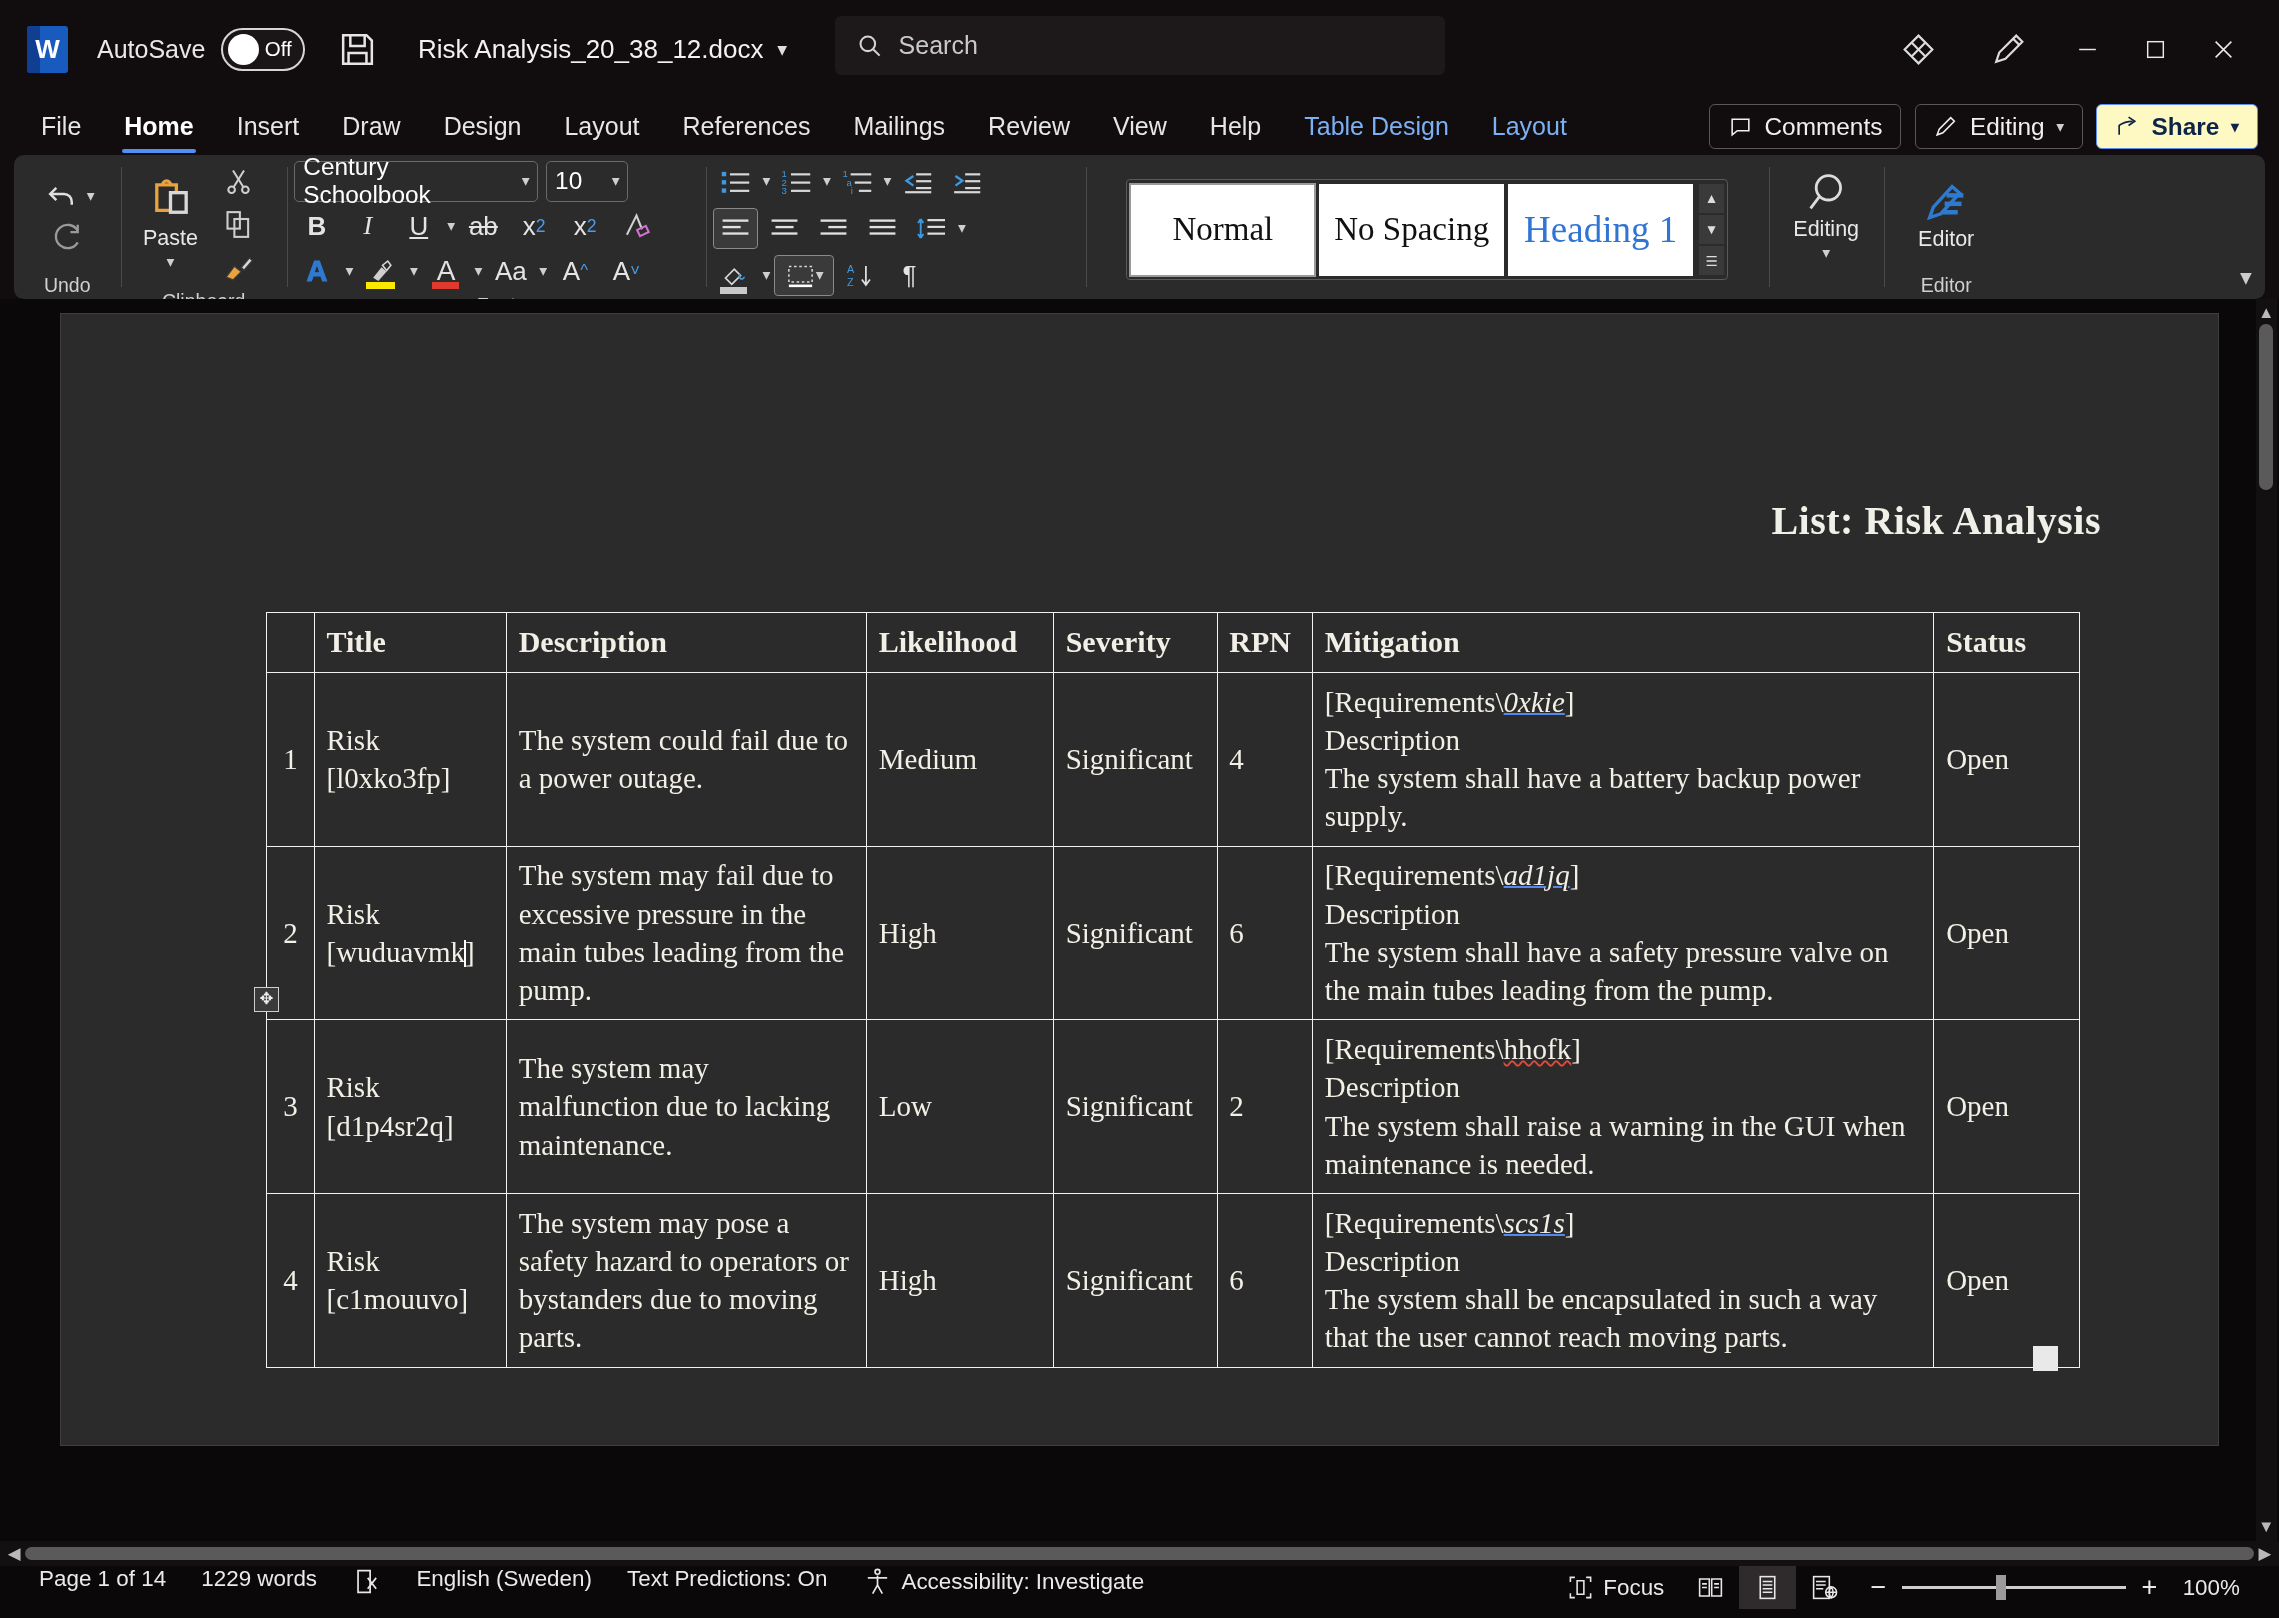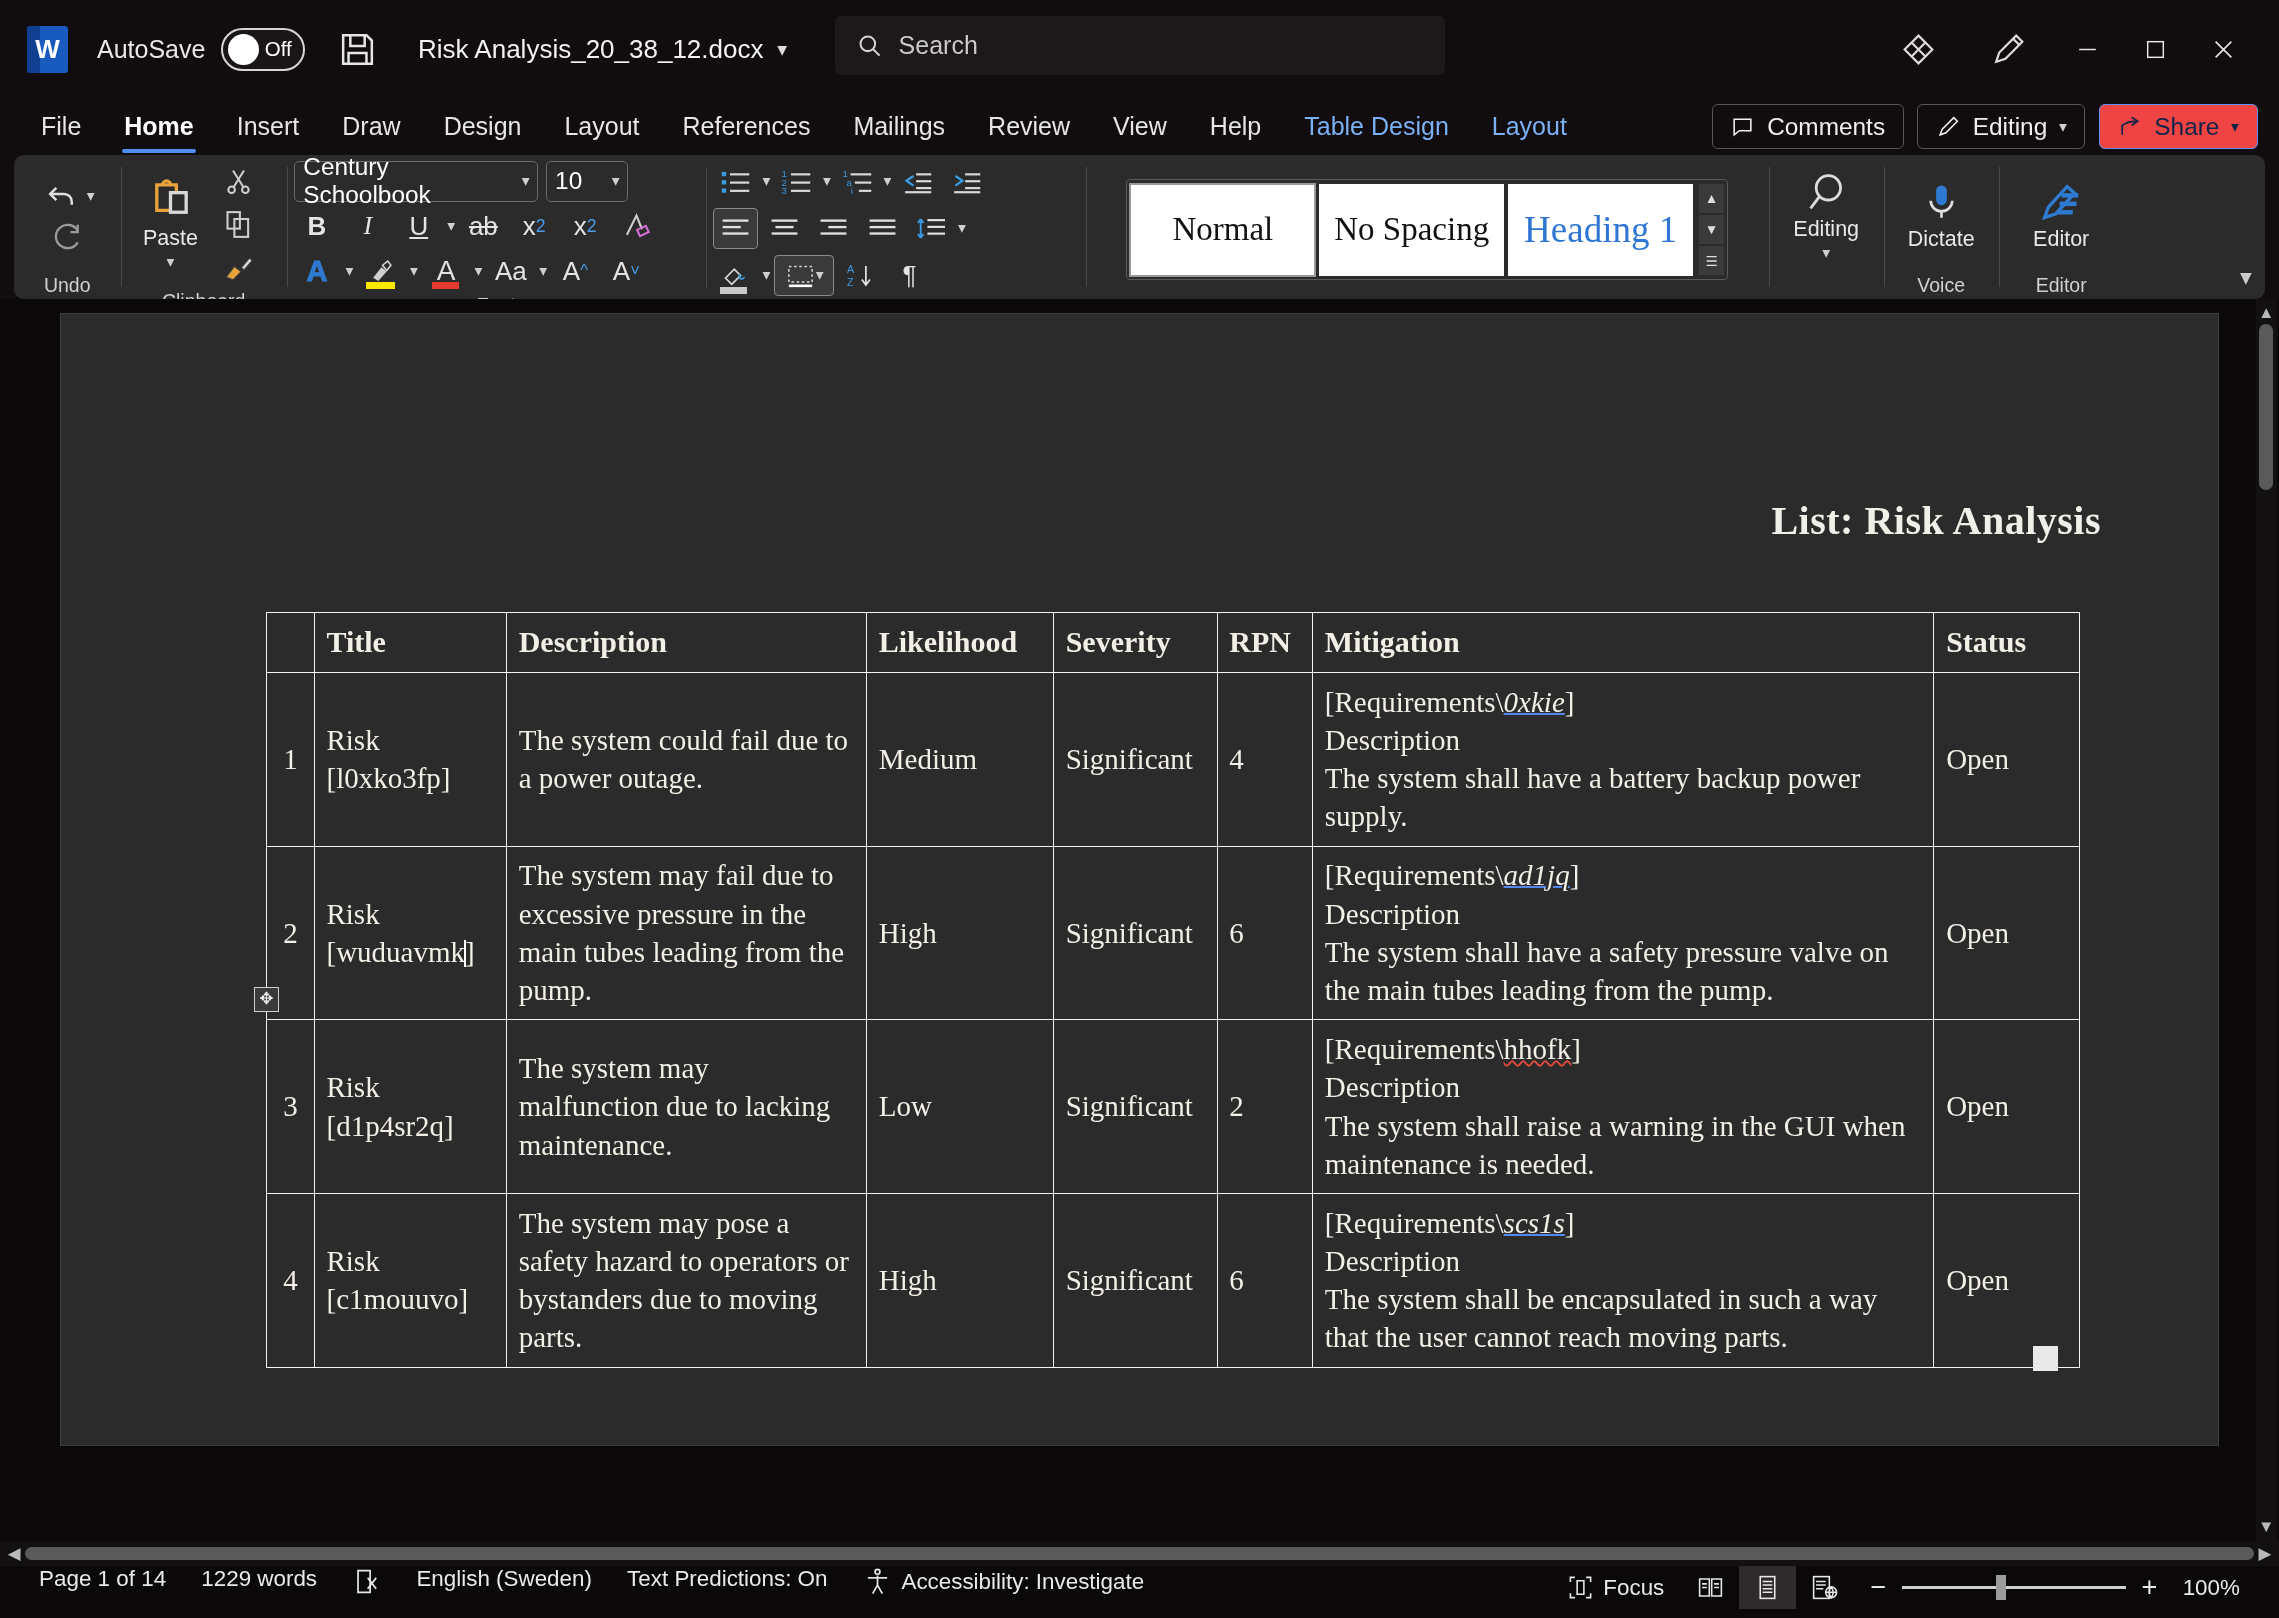--- a/index.html
+++ b/index.html
@@ -104,22 +104,22 @@
   .tabstrip-right {
     margin-left: auto; display: flex; align-items: center; gap: 13.7px;
     padding-right: 21.5px;
   }
   .pillbtn {
     height: 45px; border: 1px solid #5b5657; border-radius: 5.9px;
     display: flex; align-items: center; gap: 11.7px; padding: 0 17.6px;
     color: #f0f0f0; font-size: 24.4px; background: transparent;
   }
   .pillbtn.share {
-    background: #ef4444; border-color: #5f8ff0; color: #10264d;
-    font-weight: normal; color: #0d2448;
+    background: #fef9c3; border-color: #5f8ff0; color: #10264d;
+    font-weight: bold; color: #0d2448;
   }
 
   
   .ribbon {
     margin: 0 13.7px; height: 144px;
     background: #2b2b2b; border-radius: 9.8px;
     display: flex; align-items: stretch; flex: 0 0 auto;
     position: relative; overflow: hidden;
   }
   .grp {
@@ -665,33 +665,20 @@
             <circle cx="13" cy="9.5" r="6.5"></circle>
               <path d="M8.2 14.2 L3.5 20.5"></path>
           </svg>
           <span>Editing</span>
           <span class="caret">▾</span>
         </div>
       </div>
       <div class="grp-label"></div>
     </div>
 
-    <div class="grp" style="width:115px">
-      <div class="grp-body" style="justify-content:center">
-        <div class="btn big">
-          <svg width="43" height="45" viewBox="0 0 24 24" fill="none">
-            <rect x="9" y="2.5" width="6" height="11" rx="3" fill="#2f7ad1"></rect>
-            <path d="M6 11 a6 6 0 0 0 12 0" stroke="#dcdcdc" stroke-width="1.5" fill="none"></path>
-            <path d="M12 17 v3.5" stroke="#dcdcdc" stroke-width="1.5"></path>
-          </svg>
-          <span>Dictate</span>
-        </div>
-      </div>
-      <div class="grp-label">Voice</div>
-    </div>
 
     <div class="grp" style="width:125px">
       <div class="grp-body" style="justify-content:center">
         <div class="btn big">
           <svg width="45" height="45" viewBox="0 0 24 24" fill="none">
             <path d="M3 20 L5 14.5 L15 3.5 L19 7 L9 18 Z" stroke="#2f7ad1" stroke-width="1.8"></path>
             <rect x="12" y="7" width="9" height="2.4" fill="#2f7ad1"></rect>
             <rect x="11" y="11.5" width="9" height="2.4" fill="#2f7ad1"></rect>
             <rect x="10" y="16" width="8" height="2.4" fill="#2f7ad1"></rect>
           </svg>

